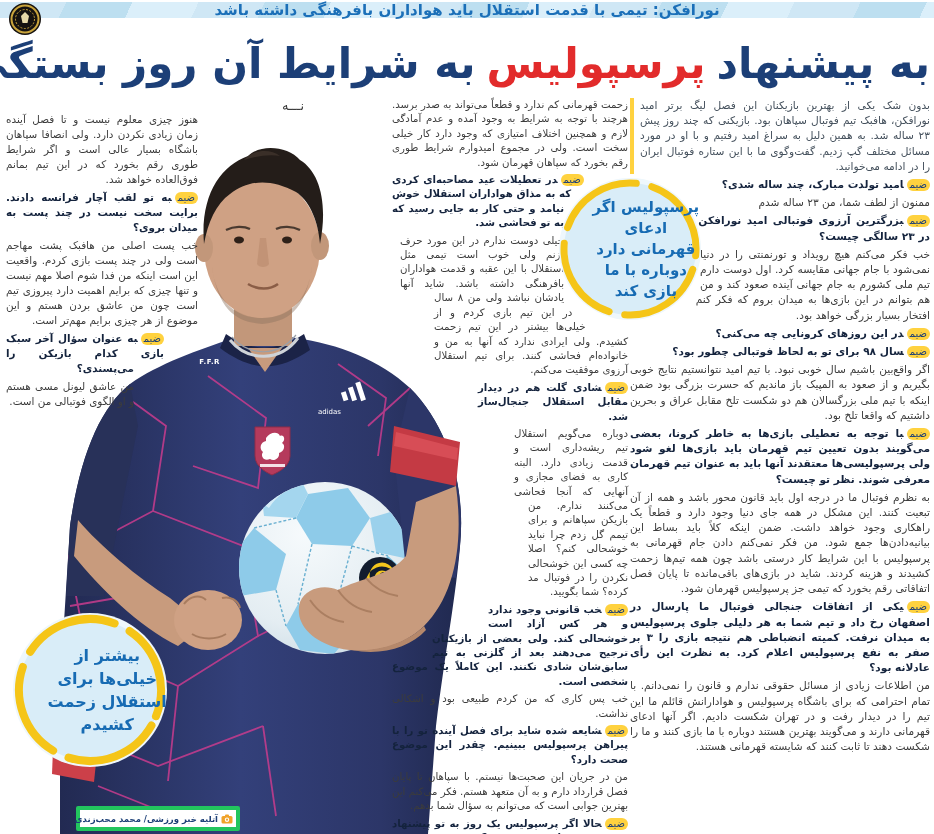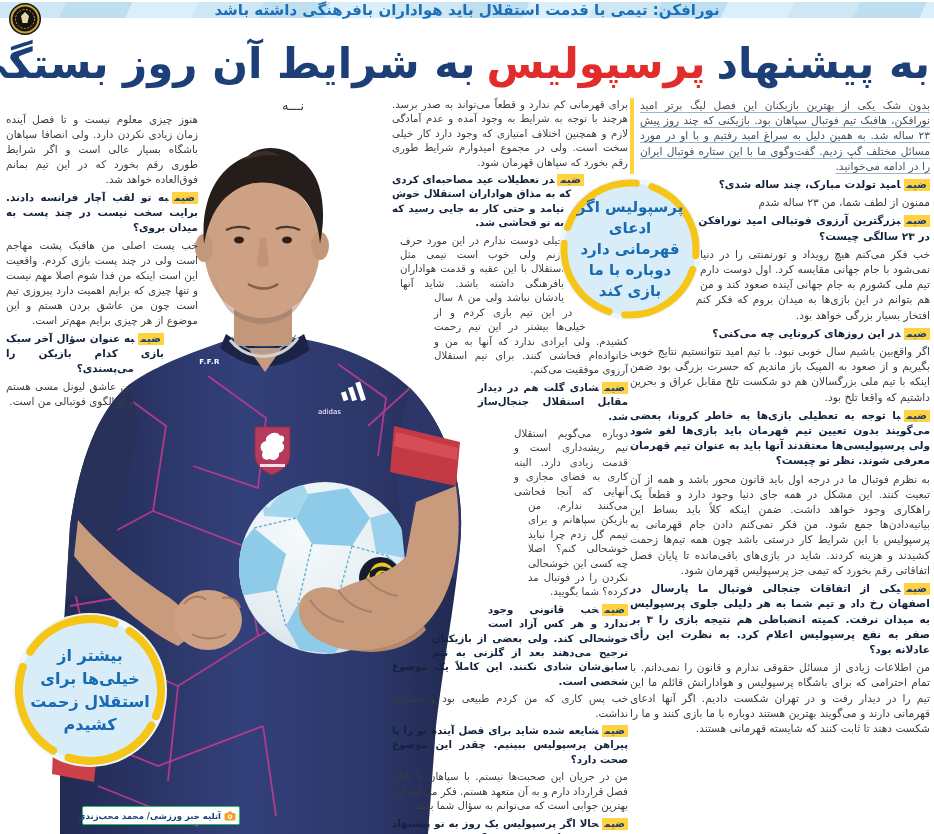--- a/index.html
+++ b/index.html
@@ -24,47 +24,47 @@
   }
   .headline .hl-red{ color:#e22b2b; }
   
   .col{ position:absolute; text-align:justify; z-index:2; }
   .col p{ margin:0 0 3px 0; }
   .col-right{ top:98px; right:4px; width:300px; font-size:10.6px; line-height:15.2px;}
   .col-mid  { top:98px; right:306px; width:236px; font-size:10.2px; line-height:14.4px;}
   .col-left { top:112px; right:736px; width:192px; font-size:10.4px; line-height:15px;}
   .intro{
     color:#44505c; border-left:4px solid #ffd23f; padding-left:6px;
-    text-decoration:underline; text-decoration-color:#9fb3c2; text-underline-offset:3px;
+    text-decoration-color:#9fb3c2; text-underline-offset:3px;
   }
   .q{ color:#14233d; font-weight:bold; }
   .a{ color:#3c3c3c; }
   .mark{
-    background:#ffd23f; color:#1c3f77; font-weight:bold;
-    padding:0 3px 1px 3px; border-radius:0; margin-inline-end:3px; font-size:10px;
+    background:#ffd23f; color:#1c3f77; font-weight:normal;
+    padding:0 3px 1px 3px; border-radius:6px; margin-inline-end:3px; font-size:10px;
   }
   .stray{ position:absolute; top:98px; right:630px; color:#3c3c3c; font-size:13px; z-index:2;}
   
   .fl{ float:left; clear:left; }
   .fr{ float:right; clear:right; }
   .sp-c1L{ float:left; width:70px; height:160px; shape-outside:circle(84px at -16px 80px); shape-margin:5px; }
   .sp-c1R{ float:right; width:64px; height:160px; shape-outside:circle(84px at 80px 80px); shape-margin:5px; }
   
   .pull{ position:absolute; z-index:3; border-radius:50%;
-    display:flex; align-items:center; justify-content:center; text-align:center;
+    display:flex; align-items:center; text-align:center;
     color:#176bb3; font-weight:bold;
   }
   .pull .ring{ position:absolute; inset:0; }
   .pull-top{ top:177px; right:232px; width:144px; height:144px; font-size:15px; line-height:21px;}
   .pull-bottom{ top:612px; right:766px; width:156px; height:156px; font-size:16px; line-height:23px;}
   .pull .ptxt{ position:relative; width:78%; z-index:1;}
   
   .credit{
     position:absolute; top:806px; right:694px; width:150px; height:17px; z-index:4;
-    background:#fff; border:1px solid #22c55e; border-radius:2px;
+    background:#fff; border:4px solid #22c55e; border-radius:2px;
     display:flex; align-items:center; gap:3px; padding:0 3px;
     font-size:8.5px; color:#1c3f77; font-weight:bold; white-space:nowrap;
   }
   .credit svg{ flex:0 0 auto; }
   
   .photo{ position:absolute; top:126px; right:306px; width:620px; height:708px; z-index:1; }
 </style>
 </head>
 <body>
 
@@ -208,30 +208,31 @@
   <div class="stray">نـــه</div>
 
   <div class="col col-right">
     <p class="intro">بدون شک یکی از بهترین بازیکنان این فصل لیگ برتر امید نورافکن، هافبک تیم فوتبال سپاهان بود. بازیکنی که چند روز پیش ۲۳ ساله شد. به همین دلیل به سراغ امید رفتیم و با او در مورد مسائل مختلف گپ زدیم. گفت‌وگوی ما با این ستاره فوتبال ایران را در ادامه می‌خوانید.</p>
     <div class="sp-c1L"></div>
     <p class="q"><span class="mark">ضیم</span><span>امید تولدت مبارک، چند ساله شدی؟</span></p>
     <p class="a">ممنون از لطف شما، من ۲۳ ساله شدم</p>
     <p class="q"><span class="mark">ضیم</span><span>بزرگترین آرزوی فوتبالی امید نورافکن در ۲۳ سالگی چیست؟</span></p>
     <p class="a">خب فکر می‌کنم هیچ رویداد و تورنمنتی را در دنیا نمی‌شود با جام جهانی مقایسه کرد. اول دوست دارم تیم ملی کشورم به جام جهانی آینده صعود کند و من هم بتوانم در این بازی‌ها به میدان بروم که فکر کنم افتخار بسیار بزرگی خواهد بود.</p>
     <p class="q"><span class="mark">ضیم</span><span>در این روزهای کرونایی چه می‌کنی؟</span></p>
+    <p class="q"><span class="mark">ضیم</span><span>سال ۹۸ برای تو به لحاظ فوتبالی چطور بود؟</span></p>
     <p class="a">اگر واقع‌بین باشیم سال خوبی نبود. با تیم امید نتوانستیم نتایج خوبی بگیریم و از صعود به المپیک باز ماندیم که حسرت بزرگی بود ضمن اینکه با تیم ملی بزرگسالان هم دو شکست تلخ مقابل عراق و بحرین داشتیم که واقعا تلخ بود.</p>
     <p class="q"><span class="mark">ضیم</span><span>با توجه به تعطیلی بازی‌ها به خاطر کرونا، بعضی می‌گویند بدون تعیین تیم قهرمان باید بازی‌ها لغو شود ولی پرسپولیسی‌ها معتقدند آنها باید به عنوان تیم قهرمان معرفی شوند. نظر تو چیست؟</span></p>
     <p class="a">به نظرم فوتبال ما در درجه اول باید قانون محور باشد و همه از آن تبعیت کنند. این مشکل در همه جای دنیا وجود دارد و قطعاً یک راهکاری وجود خواهد داشت. ضمن اینکه کلاً باید بساط این بیانیه‌دادن‌ها جمع شود. من فکر نمی‌کنم دادن جام قهرمانی به پرسپولیس با این شرایط کار درستی باشد چون همه تیم‌ها زحمت کشیدند و هزینه کردند. شاید در بازی‌های باقی‌مانده تا پایان فصل اتفاقاتی رقم بخورد که تیمی جز پرسپولیس قهرمان شود.</p>
     <p class="q"><span class="mark">ضیم</span><span>یکی از اتفاقات جنجالی فوتبال ما پارسال در اصفهان رخ داد و تیم شما به هر دلیلی جلوی پرسپولیس به میدان نرفت. کمیته انضباطی هم نتیجه بازی را ۳ بر صفر به نفع پرسپولیس اعلام کرد. به نظرت این رأی عادلانه بود؟</span></p>
     <p class="a">من اطلاعات زیادی از مسائل حقوقی ندارم و قانون را نمی‌دانم. با تمام احترامی که برای باشگاه پرسپولیس و هوادارانش قائلم ما این تیم را در دیدار رفت و در تهران شکست دادیم. اگر آنها ادعای قهرمانی دارند و می‌گویند بهترین هستند دوباره با ما بازی کنند و ما را شکست دهند تا ثابت کنند که شایسته قهرمانی هستند.</p>
 
   </div>
 
   <div class="col col-mid">
-    <p class="a">برای قهرمانی کم ندارد و قطعاً می‌تواند به صدر برسد. هرچند با توجه به شرایط به وجود آمده و عدم آمادگی لازم و همچنین اختلاف امتیازی که وجود دارد کار خیلی سخت است. ولی در مجموع امیدوارم شرایط طوری رقم بخورد که سپاهان قهرمان شود.</p>
+    <p class="a">زحمت قهرمانی کم ندارد و قطعاً می‌تواند به صدر برسد. هرچند با توجه به شرایط به وجود آمده و عدم آمادگی لازم و همچنین اختلاف امتیازی که وجود دارد کار خیلی سخت است. ولی در مجموع امیدوارم شرایط طوری رقم بخورد که سپاهان قهرمان شود.</p>
     <div class="sp-c1R"></div>
     <p class="q"><span class="mark">ضیم</span><span>در تعطیلات عید مصاحبه‌ای کردی که به مذاق هواداران استقلال خوش نیامد و حتی کار به جایی رسید که به تو فحاشی شد.</span></p>
     <div class="fl" style="width:8px;height:70px"></div>
     <div class="fl" style="width:42px;height:66px"></div>
     <div class="fl" style="width:86px;height:60px"></div>
     <div class="fl" style="width:122px;height:78px"></div>
     <div class="fl" style="width:136px;height:64px"></div>
     <div class="fl" style="width:96px;height:48px"></div>
     <div class="fl" style="width:40px;height:36px"></div>
     <p class="a">خیلی دوست ندارم در این مورد حرف بزنم ولی خوب است تیمی مثل استقلال با این عقبه و قدمت هواداران بافرهنگی داشته باشد. شاید آنها یادشان نباشد ولی من ۸ سال در این تیم بازی کردم و از خیلی‌ها بیشتر در این تیم زحمت کشیدم. ولی ایرادی ندارد که آنها به من و خانواده‌ام فحاشی کنند. برای تیم استقلال آرزوی موفقیت می‌کنم.</p>

